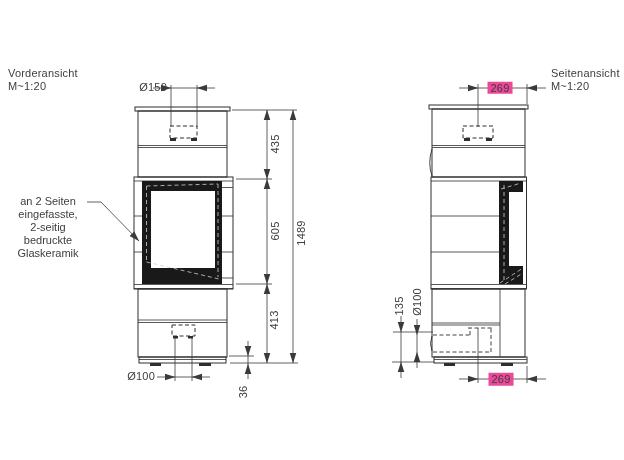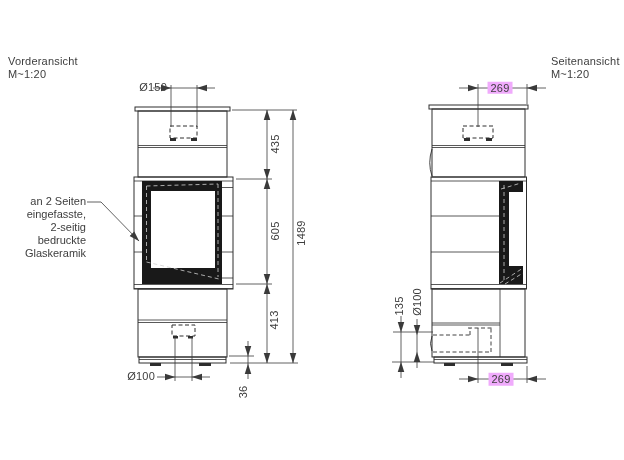--- a/index.html
+++ b/index.html
@@ -18,29 +18,29 @@
     line-height:12.5px;
     white-space:nowrap;
     color:#3d3d3d;
     letter-spacing:0.2px;
   }
   .rot{
     transform:translate(-50%,-50%) rotate(-90deg);
     transform-origin:center center;
   }
   .dimtxt{font-size:11px;}
-  .bgw{background:#f0abfc;padding:0 3px;}
+  .bgw{background:#ec4899;padding:0 3px;}
   .ann{
     position:absolute;
     left:10px;top:195px;width:76px;
-    text-align:right;
+    text-align:center;
     font-size:11px;line-height:13px;
     color:#3d3d3d;
   }
-  .titleblock{position:absolute;font-size:11px;line-height:13px;}
+  .titleblock{position:absolute;font-size:11px;line-height:13px;margin-top:12px;}
 </style>
 </head>
 <body>
 
 <div class="canvas">
 
   <svg width="624" height="460" viewBox="0 0 624 460">
     <defs>
       <marker id="arr" viewBox="0 0 10 10" refX="9.2" refY="5" markerWidth="11" markerHeight="11" markerUnits="userSpaceOnUse" orient="auto-start-reverse">
         <path d="M0,2 L9.5,5 L0,8 z" fill="#3a3a3a"></path>

